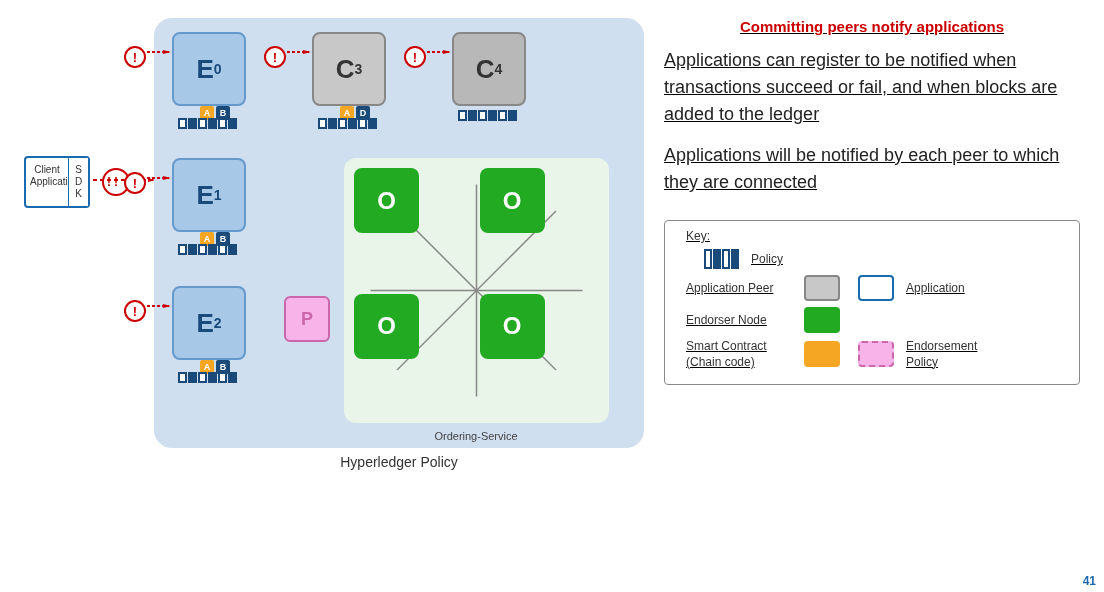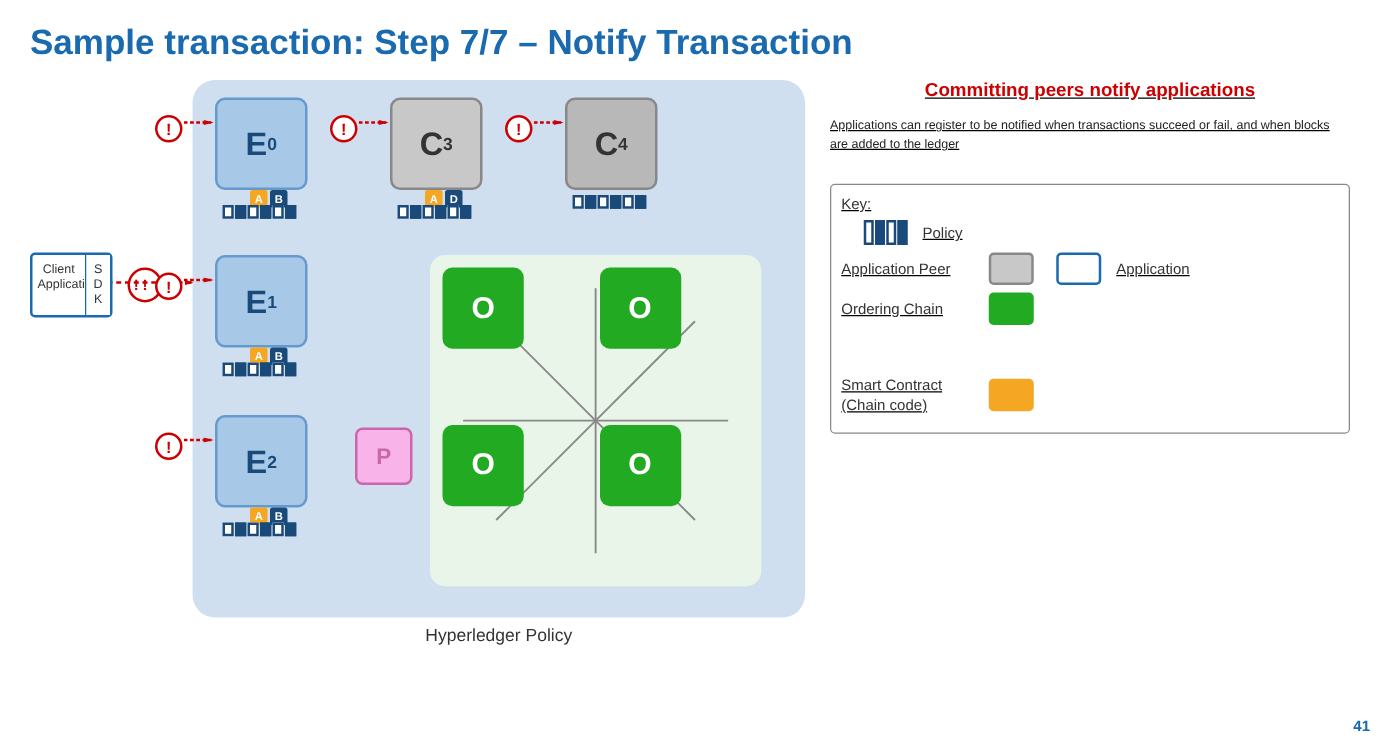--- a/index.html
+++ b/index.html
@@ -206,31 +206,31 @@
 
     .notify-header {
       color: #cc0000;
       font-size: 15px;
       font-weight: bold;
       margin-bottom: 12px;
       text-align: center;
     }
 
     .info-text {
-      font-size: 10px;
+      font-size: 18px;
       color: #222;
       line-height: 1.5;
       margin-bottom: 14px;
     }
 
     
     .key-box {
       border: 1px solid #888;
       border-radius: 4px;
-      padding: 8px 8px;
+      padding: 8px 21px;
       margin-top: 10px;
       font-size: 12px;
     }
     .key-title {
       font-size: 12px;
       color: #333;
       margin-bottom: 6px;
     }
     .key-row {
       display: flex;
@@ -310,21 +310,20 @@
       font-size: 12px;
       color: #1a6aaf;
       font-weight: bold;
     }
   </style>
 </head>
 <body>
 
 <div class="page">
 
-  <div class="page-title">Sample transaction: Step 7/7 – Notify Transaction</div>
 
   <div class="content-row">
 
     <div class="diagram-area">
 
       <div class="client-box" style="position:absolute; left:0; top:138px;">
         <div class="client-app-label">Client<br>Application</div>
         <div class="sdk-label">S<br>D<br>K</div>
       </div>
 
@@ -458,32 +457,34 @@
             <line x1="80%" y1="20%" x2="20%" y2="80%" stroke="#888" stroke-width="1.5"></line>
             <line x1="50%" y1="10%" x2="50%" y2="90%" stroke="#888" stroke-width="1.5"></line>
             <line x1="10%" y1="50%" x2="90%" y2="50%" stroke="#888" stroke-width="1.5"></line>
           </svg>
           <div class="ordering-node" style="z-index:1;">O</div>
           <div class="ordering-node" style="z-index:1;">O</div>
           <div class="ordering-node" style="z-index:1;">O</div>
           <div class="ordering-node" style="z-index:1;">O</div>
         </div>
 
+        <div class="ordering-label" style="left:192px; top:412px; width:260px;">Ordering-Service</div>
 
       </div>
 
       <div class="fabric-label" style="margin-left:130px; width:490px;">Hyperledger Policy</div>
 
     </div>
 
     <div class="info-panel">
 
       <div class="notify-header">Committing peers notify applications</div>
 
       <p class="info-text">Applications can register to be notified when transactions succeed or fail, and when blocks are added to the ledger</p>
+      <p class="info-text">Applications will be notified by each peer to which they are connected</p>
 
       <div class="key-box">
         <div class="key-title">Key:</div>
 
         <div style="display:flex; gap:0;">
           <div class="key-row" style="margin-left:18px;">
             <div class="key-swatch-ledger">
               <div class="key-ledger-block"></div>
               <div class="key-ledger-block"></div>
               <div class="key-ledger-block"></div>
@@ -499,30 +500,34 @@
             <div class="key-swatch-committing"></div>
           </div>
           <div class="key-row" style="margin-left:18px;">
             <div class="key-swatch-application"></div>
             <span class="key-right-label">Application</span>
           </div>
         </div>
 
         <div style="display:flex; gap:0;">
           <div class="key-row">
-            <span class="key-label">Ordering Chain</span>
+            <span class="key-label">Endorser Node</span>
             <div class="key-swatch-ordering"></div>
           </div>
         </div>
 
-        <div style="display:flex; gap:0; align-items:center;margin-top:35px;">
+        <div style="display:flex; gap:0; align-items:center;">
           <div class="key-row" style="align-items:flex-start;">
             <span class="key-label" style="line-height:1.3;">Smart Contract<br>(Chain code)</span>
             <div class="key-swatch-smartcontract" style="margin-top:2px;"></div>
           </div>
+          <div class="key-row" style="margin-left:18px; align-items:flex-start;">
+            <div class="key-swatch-endorsement" style="margin-top:2px;"></div>
+            <span class="key-right-label" style="line-height:1.3;">Endorsement<br>Policy</span>
+          </div>
         </div>
 
       </div>
 
     </div>
 
   </div>
 
   <div class="page-number">41</div>
 

